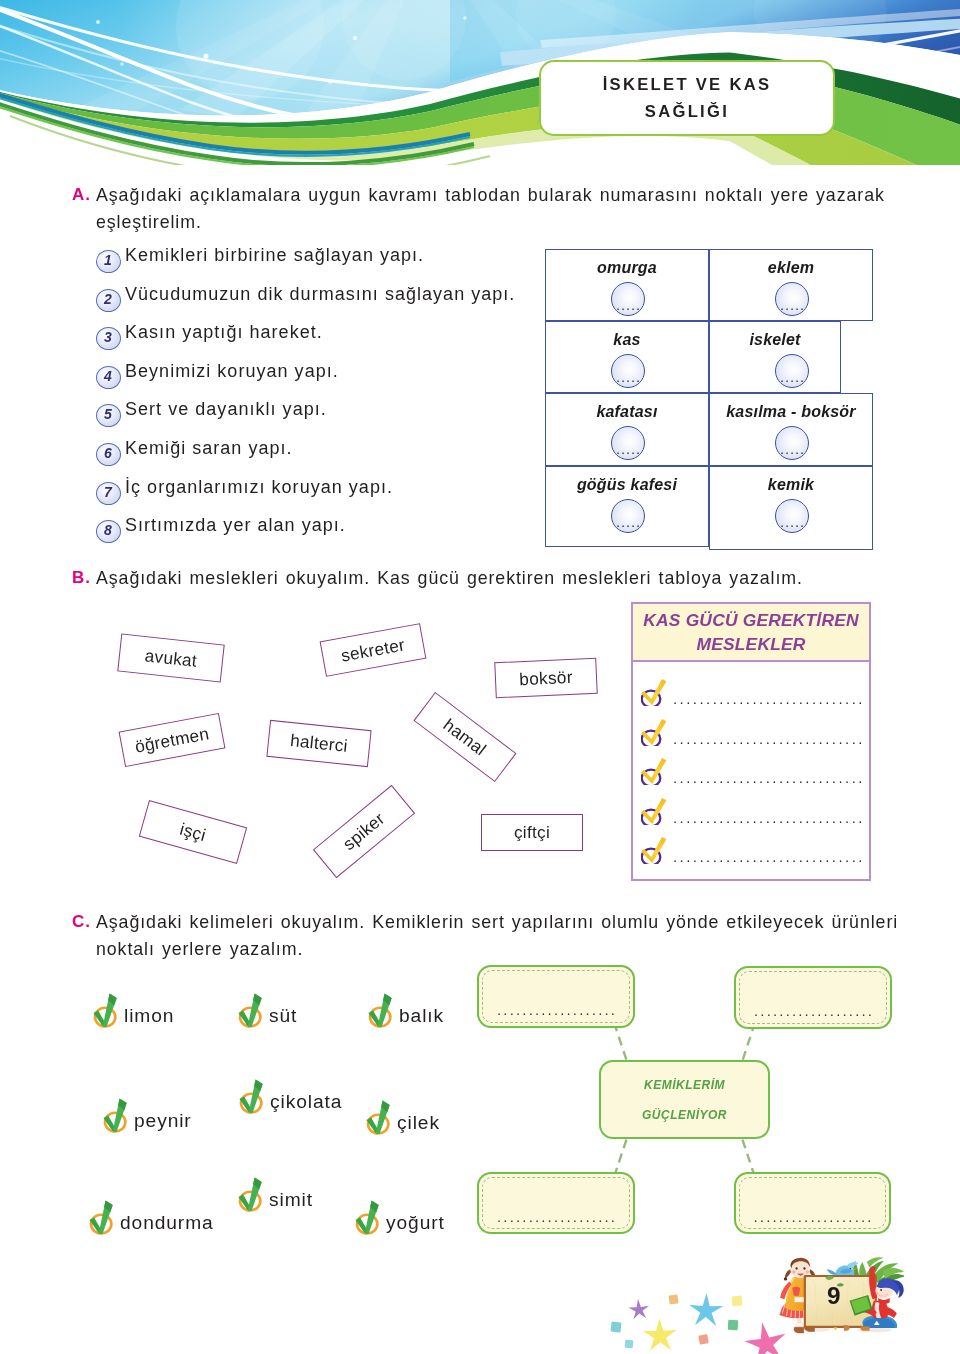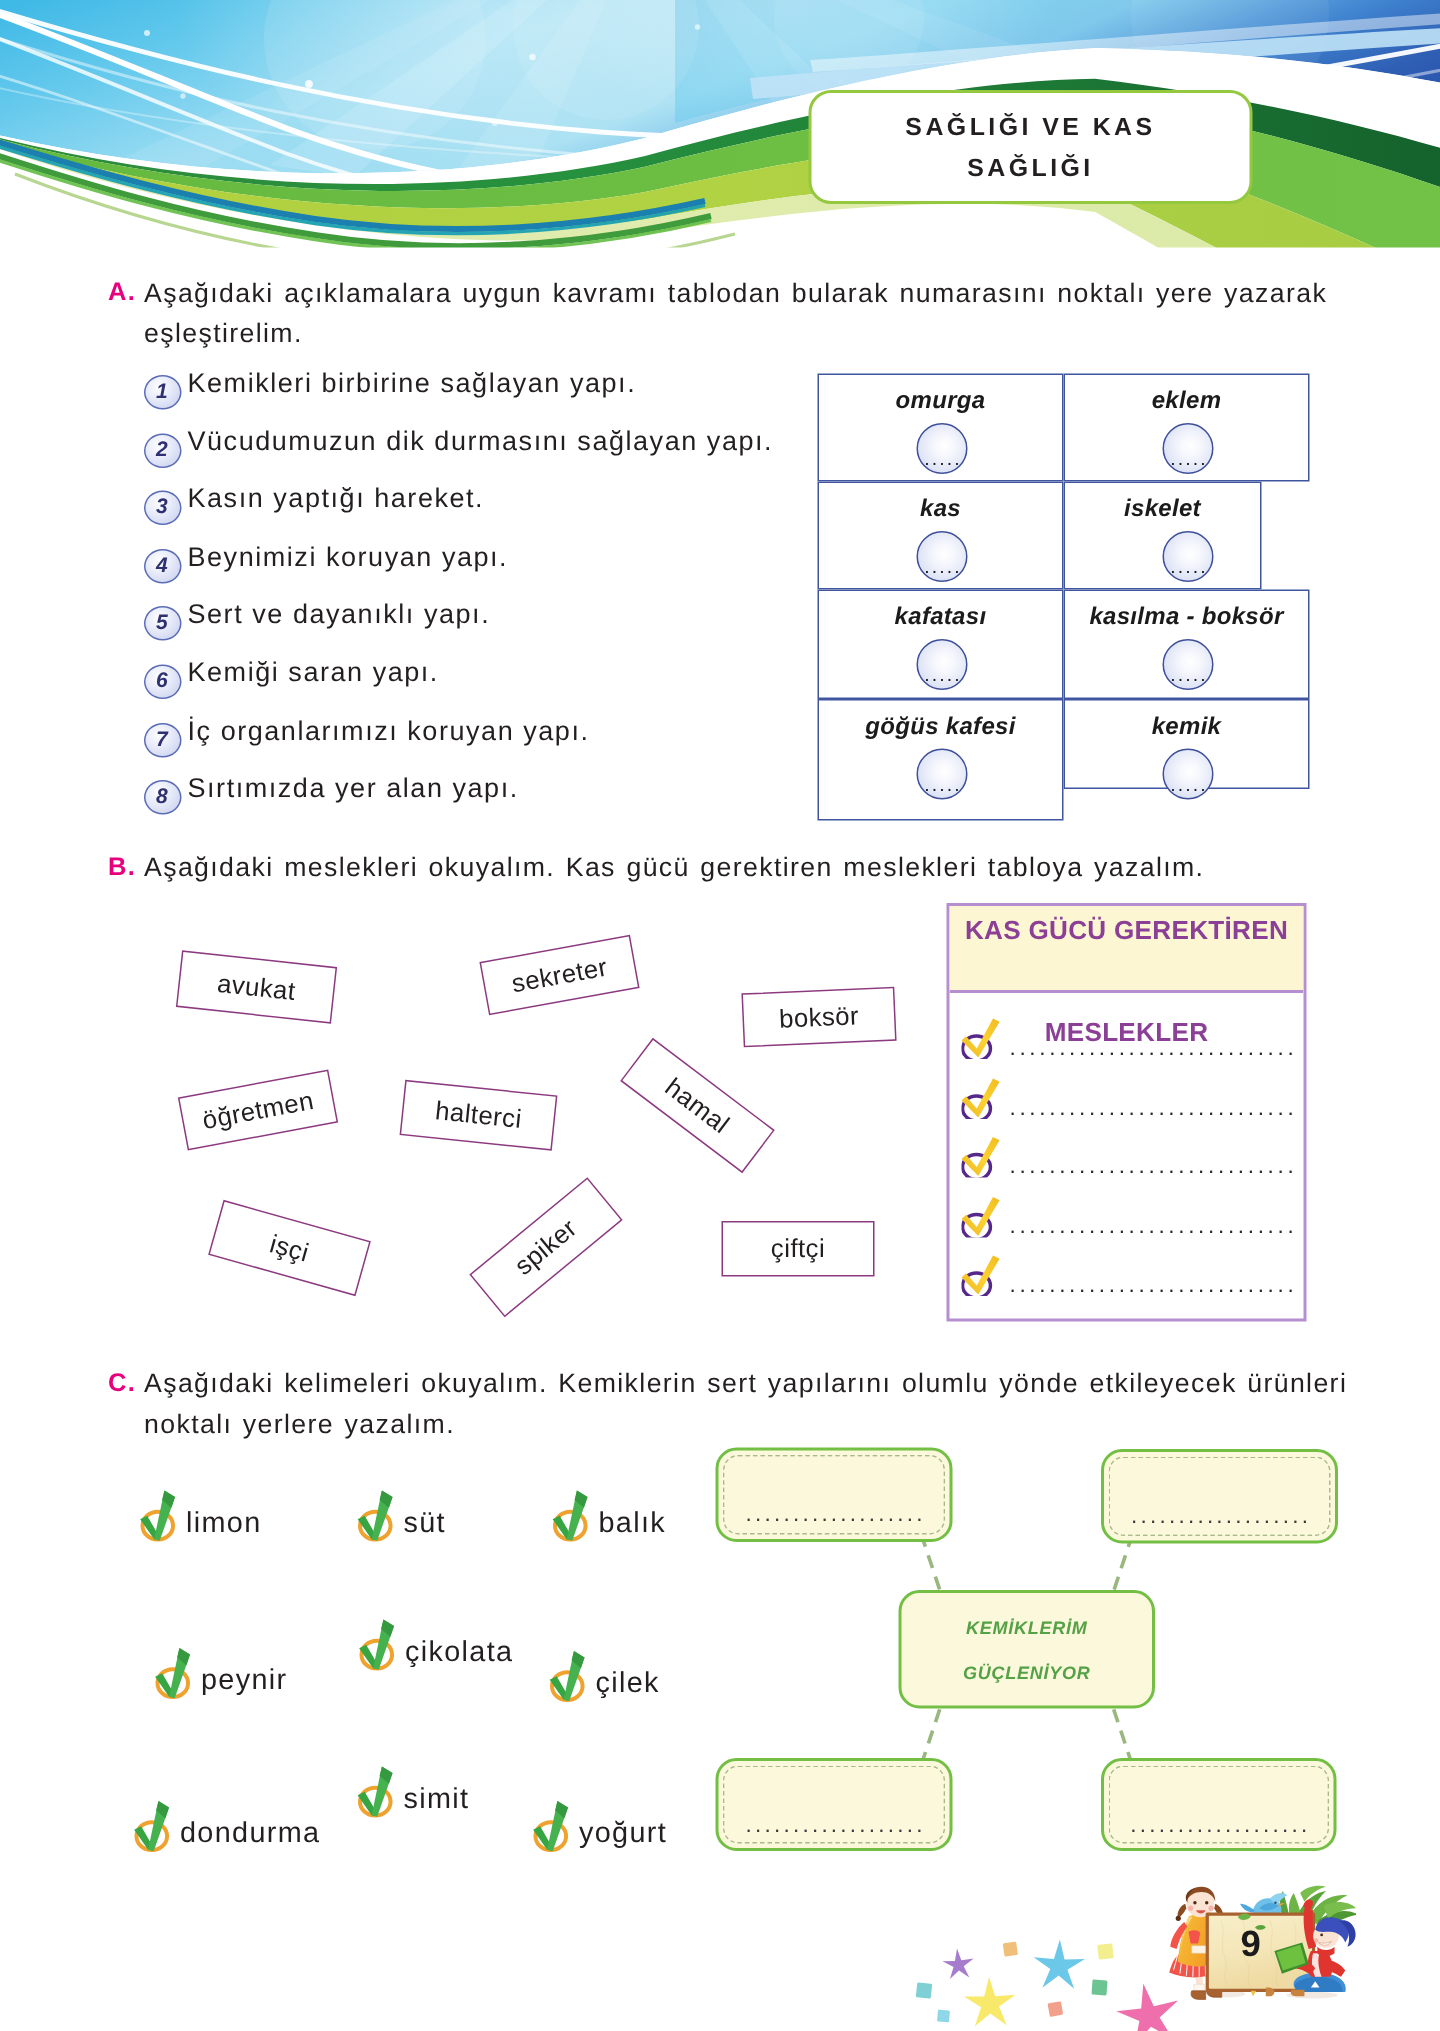--- a/index.html
+++ b/index.html
@@ -60,22 +60,22 @@
   .tag{position:absolute;border:1.6px solid #8c3a80;background:#fff;box-sizing:border-box;
       font-size:17.2px;color:#231f20;display:flex;align-items:center;justify-content:center;
       letter-spacing:0.3px;}
 
   
   #panel{position:absolute;left:631px;top:602px;width:240px;height:279px;overflow:hidden;
       border:2.6px solid #b58fcf;background:#fff;box-sizing:border-box;}
   #panel-head{position:absolute;left:0;top:0;width:100%;height:58px;background:#fcf6d2;
       border-bottom:2.6px solid #b58fcf;box-sizing:border-box;
       display:flex;flex-direction:column;align-items:center;justify-content:center;}
-  #panel-head div{font-weight:bold;font-size:17.4px;color:#8c3f96;
-      line-height:24px;letter-spacing:0.2px;white-space:nowrap;margin-top:44px;}
+  #panel-head div{font-style:italic;font-weight:bold;font-size:17.4px;color:#8c3f96;
+      line-height:24px;letter-spacing:0.2px;white-space:nowrap;}
   .prow{position:absolute;left:8px;width:222px;height:30px;overflow:hidden;}
   .pcheck{position:absolute;left:-1px;top:1px;line-height:0;}
   .gcheck{position:absolute;left:-3px;top:-12px;line-height:0;}
   .food .flabel{position:absolute;left:28px;top:0.5px;}
   .pdots{position:absolute;left:32px;top:14px;width:194px;font-size:15px;letter-spacing:2.45px;
       color:#2a2a2a;white-space:nowrap;overflow:hidden;}
 
   
   .food{position:absolute;font-size:19.2px;color:#231f20;white-space:nowrap;letter-spacing:0.9px;}
 
@@ -216,21 +216,21 @@
 
           <path d="M10,116 C82,144 156,164 238,174 C326,185 412,176 490,156" stroke="#b3d48a" stroke-width="2" fill="none" opacity="0.95"></path>
         </g>
       </g>
     </svg>
 
   </div>
 
 
   <div class="title-box">
-    <div>SAĞLIĞI VE KAS</div>
+    <div>İSKELET VE KAS</div>
     <div>SAĞLIĞI</div>
   </div>
 
   <div class="q" id="qA" style="left:96px;top:182px;width:795px;">
     <span class="qlet">A.</span>
     <span>Aşağıdaki açıklamalara uygun kavramı tablodan bularak numarasını noktalı yere yazarak eşleştirelim.</span>
   </div>
 
   <div id="alist">
       <div class="numitem" style="left: 96px; top: 245px;"><span class="numcircle">1</span><span>Kemikleri birbirine sağlayan yapı.</span></div>
@@ -265,21 +265,21 @@
         <div class="cdot" style="left: 65px; top: 32px;">.....</div>
       </div>
       <div class="ccell" style="left: 164px; top: 144.4px; width: 164px; height: 72.2px;">
         <div class="cword" style="top: 9px;">kasılma - boksör</div>
         <div class="cdot" style="left: 65px; top: 32px;">.....</div>
       </div>
       <div class="ccell" style="left: 0px; top: 216.6px; width: 164px; height: 81px;">
         <div class="cword" style="top: 9px;">göğüs kafesi</div>
         <div class="cdot" style="left: 65px; top: 32px;">.....</div>
       </div>
-      <div class="ccell" style="left: 164px; top: 216.6px; width: 164px; height: 60px;">
+      <div class="ccell" style="left: 164px; top: 216.6px; width: 164px; height: 84px;">
         <div class="cword" style="top: 9px;">kemik</div>
         <div class="cdot" style="left: 65px; top: 32px;">.....</div>
       </div>
     </div>
 
   <div class="q" id="qB" style="left:96px;top:565px;width:795px;">
     <span class="qlet">B.</span>
     <span>Aşağıdaki meslekleri okuyalım. Kas gücü gerektiren meslekleri tabloya yazalım.</span>
   </div>
   <div id="tags">

